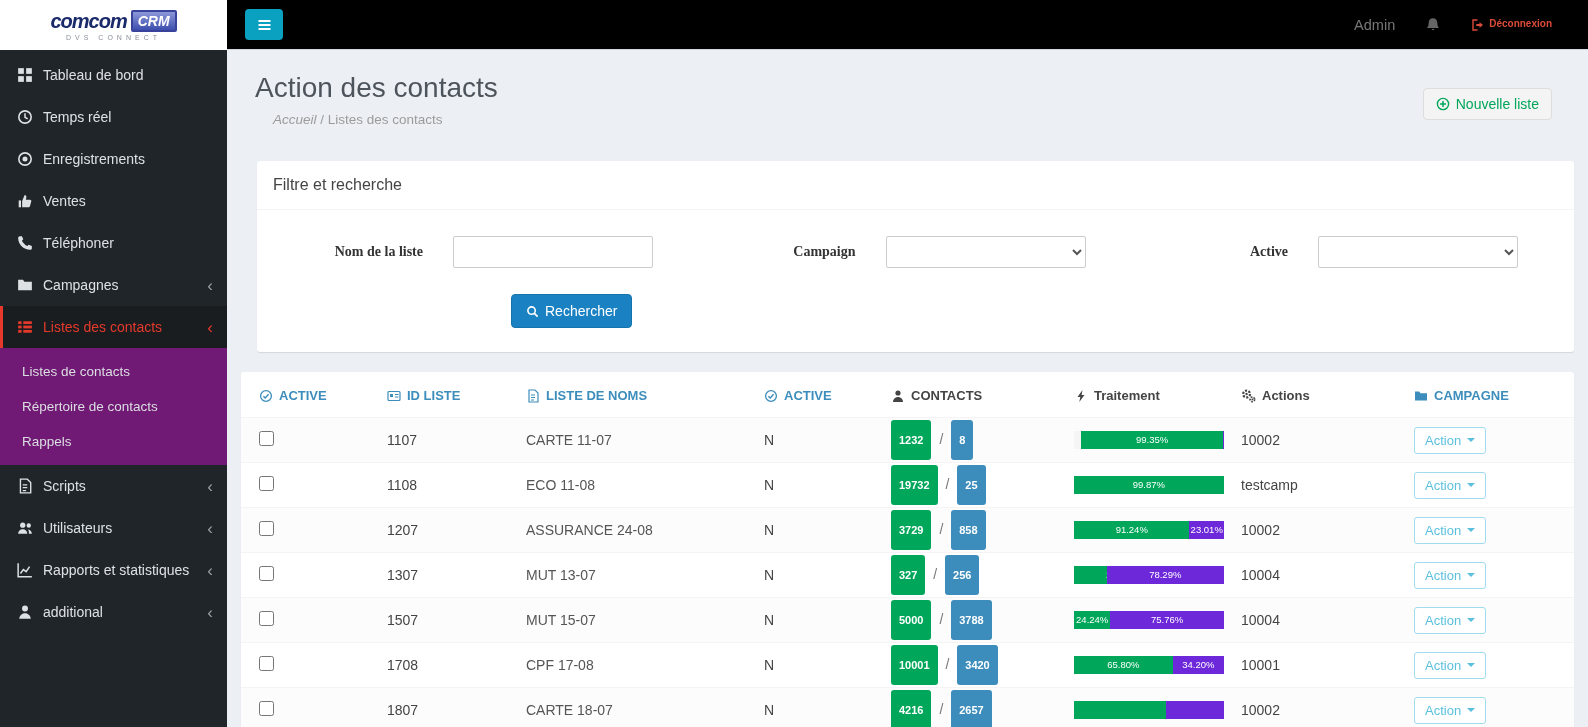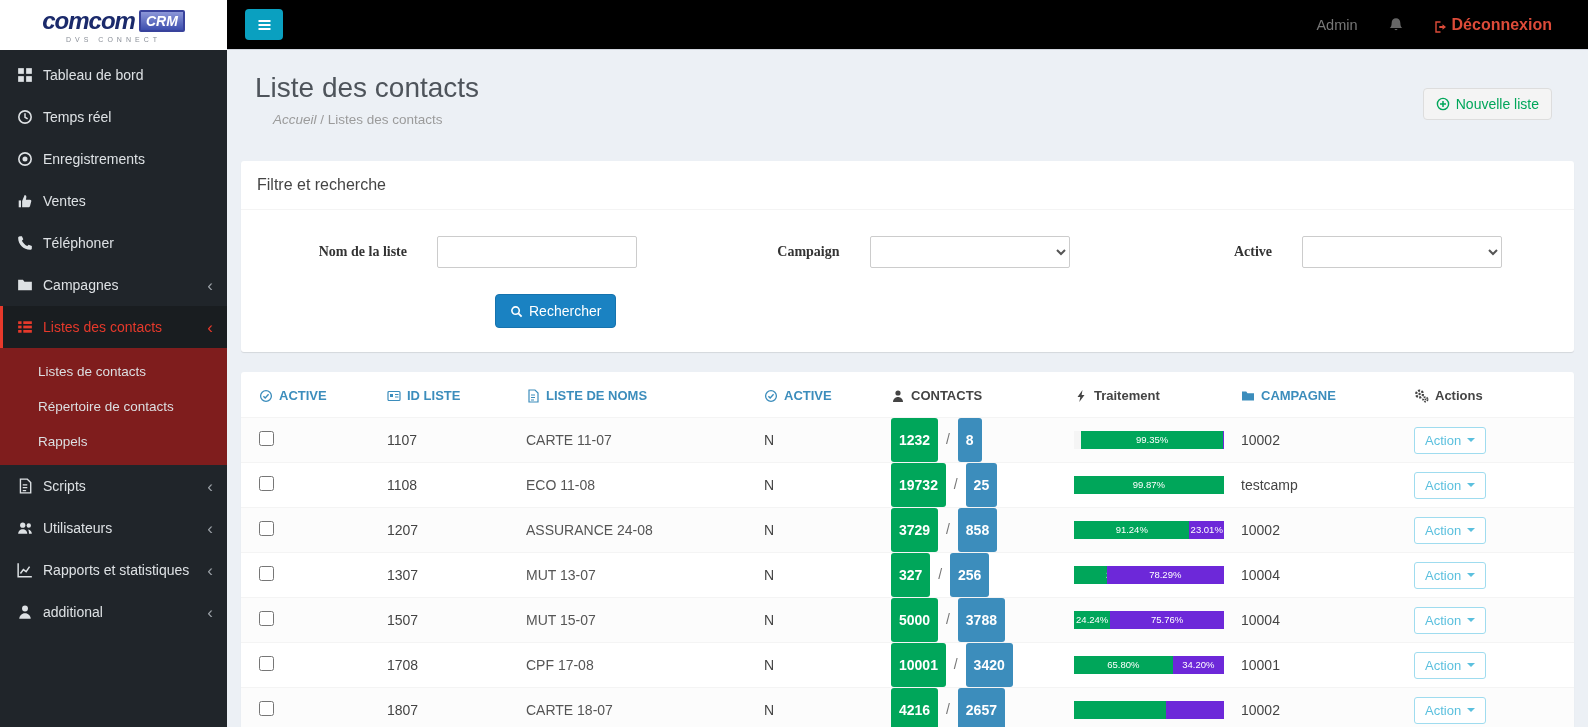--- a/index.html
+++ b/index.html
@@ -4,73 +4,73 @@
 <style>
   * { box-sizing: border-box; margin: 0; padding: 0; }
   html,body { width:1588px; height:727px; overflow:hidden; }
   body { font-family:"Liberation Sans", sans-serif; font-size:14px; color:#333; background:#ecf0f5; }
   .app { display:flex; width:100%; height:100%; }
 
   
   .sidebar { width:227px; min-width:227px; background:#20252a; height:100%; }
   .logo { height:50px; background:#fff; display:flex; flex-direction:column; align-items:center; justify-content:center; cursor:pointer; }
   .logo-row { display:flex; align-items:center; gap:4px; }
-  .logo-name { font-weight:bold; font-style:italic; color:#1b2a6b; font-size:24px; letter-spacing:-1px; }
+  .logo-name { font-weight:bold; font-style:italic; color:#1b2a6b; font-size:20px; letter-spacing:-1px; }
   .logo-badge { font-weight:bold; font-style:italic; color:#fff; font-size:14px; padding:1px 5px; background:linear-gradient(180deg,#8c97d8,#3d4fae); border:2px solid #39439c; border-radius:2px; }
   .logo-tag { font-size:7px; letter-spacing:4px; color:#8a8f98; margin-top:1px; }
   .menu { padding-top:4px; }
   .menu-item { height:42px; display:flex; align-items:center; padding:0 14px; color:#dde1e4; font-size:14px; cursor:pointer; border-left:3px solid transparent; }
   .menu-item .mi { width:16px; height:16px; margin-right:10px; flex-shrink:0; }
   .menu-item.active { color:#e6392b; border-left-color:#e6392b; background:#191d20; }
   .chev { margin-left:auto; color:#9aa0a6; font-size:17px; line-height:1; }
   .chev::before { content:"‹"; }
   .menu-item.active .chev { color:#e6392b; }
-  .submenu { background:#7f1d1d; padding:6px 16px; }
+  .submenu { background:#701a75; padding:6px 0; }
   .submenu-item { height:35px; display:flex; align-items:center; padding-left:22px; color:#dcdfe2; font-size:13.5px; cursor:pointer; }
   svg.mi, svg.hic, svg.tic { fill:currentColor; stroke:none; }
 
   
   .main { flex:1; display:flex; flex-direction:column; min-width:0; }
   .topbar { height:50px; background:#000000; border-bottom:1px solid #d2d6de; display:flex; align-items:center; padding:0 18px; flex-shrink:0; }
   .hamburger { width:38px; height:31px; background:#0aa0c0; border:none; border-radius:4px; display:flex; align-items:center; justify-content:center; cursor:pointer; }
   .top-right { margin-left:auto; display:flex; align-items:center; gap:30px; padding-right:18px; }
   .top-user { color:#777; font-size:14.5px; cursor:pointer; }
   .top-bell { color:#666; cursor:pointer; display:flex; }
-  .top-logout { color:#dd4b39; font-size:16px; font-weight:bold; display:flex; align-items:flex-end; gap:4px; cursor:pointer; text-decoration:none; }
+  .top-logout { color:#dd4b39; font-size:10px; font-weight:bold; display:flex; align-items:flex-start; gap:4px; cursor:pointer; text-decoration:none; }
 
   .content { flex:1; padding:12px 14px 0 14px; overflow:hidden; }
   .page-head { display:flex; align-items:flex-start; justify-content:space-between; padding:0 2px; }
   .page-head h1 { font-size:28px; font-weight:400; color:#4e545b; margin:10px 0 8px 12px; }
   .breadcrumb { color:#9b9b9b; font-size:13.5px; margin-left:30px; }
   .breadcrumb .bc-home { cursor:pointer;font-style:italic; }
   .btn-new { margin-top:26px; margin-right:20px; background:#f4f4f4; border:1px solid #ddd; border-radius:4px; color:#00a65a; font-size:14px; padding:7px 12px; display:flex; align-items:center; gap:6px; cursor:pointer; font-family:inherit; }
 
   .panel { background:#fff; border-radius:3px; box-shadow:0 1px 1px rgba(0,0,0,0.1); }
-  .filter-panel { margin-top:34px; }
+  .filter-panel { margin-top:34px;margin-left:16px; }
   .panel-header { padding:15px 16px; font-size:16px; color:#444; border-bottom:1px solid #f4f4f4; }
   .filter-body { padding:26px 16px 24px 16px; }
   .filter-row { display:flex; justify-content:space-between; max-width:1245px; }
   .field-group { display:flex; align-items:center; }
   .field-group label { width:150px; text-align:right; margin-right:30px; font-weight:bold; color:#333; font-size:14px;font-family:Liberation Serif, serif; }
   .field-group input[type="text"], .field-group select { width:200px; height:32px; border:1px solid #ccc; border-radius:2px; background:#fff; padding:0 8px; font-family:inherit; font-size:14px; color:#555; }
   .btn-search { margin-top:26px; margin-left:238px; background:#1a82c2; color:#fff; border:1px solid #1673ae; border-radius:4px; padding:8px 14px; font-size:14px; display:flex; align-items:center; gap:6px; cursor:pointer; font-family:inherit; }
 
   
   .table-panel { margin-top:20px; padding-top:2px; min-height:400px; }
   .tgrid { display:grid; grid-template-columns:128px 139px 238px 127px 183px 167px 173px 1fr; align-items:center; padding:0 14px 0 18px; }
   .thead { border-bottom:1px solid #f4f4f4; }
   .th { display:flex; align-items:center; gap:6px; padding:14px 0; font-weight:bold; font-size:13px; cursor:pointer; }
   .th-blue { color:#3c8dbc; }
   .th-dark { color:#444; }
   .hicon { display:flex; }
   .trow { min-height:45px; border-bottom:1px solid #f4f4f4; font-size:14px; color:#444; }
   .trow:nth-child(odd) { background:#fcfcfc; }
   .td-check input { width:15px; height:15px; cursor:pointer; }
   .cell-name { color:#555; }
-  .badge { display:inline-block; padding:14px 8px; border-radius:3px; color:#fff; font-weight:bold; font-size:14px; vertical-align:middle; }
+  .badge { display:inline-block; padding:14px 8px; border-radius:3px; color:#fff; font-weight:bold; font-size:11px; vertical-align:middle; }
   .badge-green { background:#00a65a; }
   .badge-blue { background:#3c8dbc; }
   .sep { color:#777; margin:0 4px; }
   .progress { width:150px; height:18px; display:flex; background:#f5f5f5; overflow:hidden; }
   .pg { height:100%; line-height:18px; text-align:center; color:#fff; font-size:9.5px; white-space:nowrap; overflow:visible; }
   .pg.green { background:#00a65a; }
   .pg.red { background:#6d28d9; }
   .action-btn { background:#fff; border:1px solid #9fdcef; color:#5bc0de; border-radius:3px; padding:5px 10px; font-size:13px; display:flex; align-items:center; gap:6px; cursor:pointer; font-family:inherit; }
   .caret { width:0; height:0; border-left:4px solid transparent; border-right:4px solid transparent; border-top:4px solid currentColor; display:inline-block; }
 </style>
@@ -206,21 +206,21 @@
               <path d="M8.5 4.3L12 7 8.5 9.7V8H5.3V6h3.2z" fill="currentColor"></path>
             </svg>
           <span>Déconnexion</span>
         </a>
       </div>
     </header>
 
     <div class="content">
       <div class="page-head">
         <div class="ph-left">
-          <h1>Liste des contacts</h1>
+          <h1>Action des contacts</h1>
           <div class="breadcrumb">
             <span class="bc-home">Accueil</span><span> / </span><span>Listes des contacts</span>
           </div>
         </div>
         <button class="btn-new">
           <svg width="14" height="14" viewBox="0 0 14 14">
               <circle cx="7" cy="7" r="5.6" fill="none" stroke="currentColor" stroke-width="1.4"></circle>
               <path d="M7 4v6M4 7h6" fill="none" stroke="currentColor" stroke-width="1.5"></path>
             </svg>
           <span>Nouvelle liste</span>
@@ -309,40 +309,40 @@
 
   <div class="th th-dark">
     <span class="hicon">
                 <svg class="hic" width="14" height="14" viewBox="0 0 14 14" fill="currentColor">
                   <path d="M8.5 1L3.5 8h2.8l-1 5 5.2-7H7.6z"></path>
                 </svg>
               </span>
     <span class="hlabel">Traitement</span>
   </div>
 
-  <div class="th th-blue">
-    <span class="hicon">
-                <svg class="hic" width="14" height="14" viewBox="0 0 14 14" fill="currentColor">
-                  <path d="M1 2.5h4.2l1.3 1.7H13v7.3H1z"></path>
-                </svg>
-              </span>
-    <span class="hlabel">CAMPAGNE</span>
-  </div>
-
   <div class="th th-dark">
     <span class="hicon">
                 <svg class="hic" width="15" height="15" viewBox="0 0 14 14">
                   <circle cx="5.2" cy="5.6" r="3.2" fill="none" stroke="currentColor" stroke-width="2.1" stroke-dasharray="2 1.3"></circle>
                   <circle cx="5.2" cy="5.6" r="1.1" fill="currentColor"></circle>
                   <circle cx="10.6" cy="10.6" r="2.1" fill="none" stroke="currentColor" stroke-width="1.7" stroke-dasharray="1.5 1"></circle>
                   <circle cx="10.6" cy="10.6" r="0.8" fill="currentColor"></circle>
                 </svg>
               </span>
     <span class="hlabel">Actions</span>
   </div>
+
+  <div class="th th-blue">
+    <span class="hicon">
+                <svg class="hic" width="14" height="14" viewBox="0 0 14 14" fill="currentColor">
+                  <path d="M1 2.5h4.2l1.3 1.7H13v7.3H1z"></path>
+                </svg>
+              </span>
+    <span class="hlabel">CAMPAGNE</span>
+  </div>
 </div>
         <div id="tbody">
   <div class="tgrid trow">
     <div class="td td-check"><input type="checkbox" style=""></div>
     <div class="td">1107</div>
     <div class="td cell-name">CARTE 11-07</div>
     <div class="td">N</div>
     <div class="td">
       <span class="badge badge-green">1232</span>
       <span class="sep">/</span>

